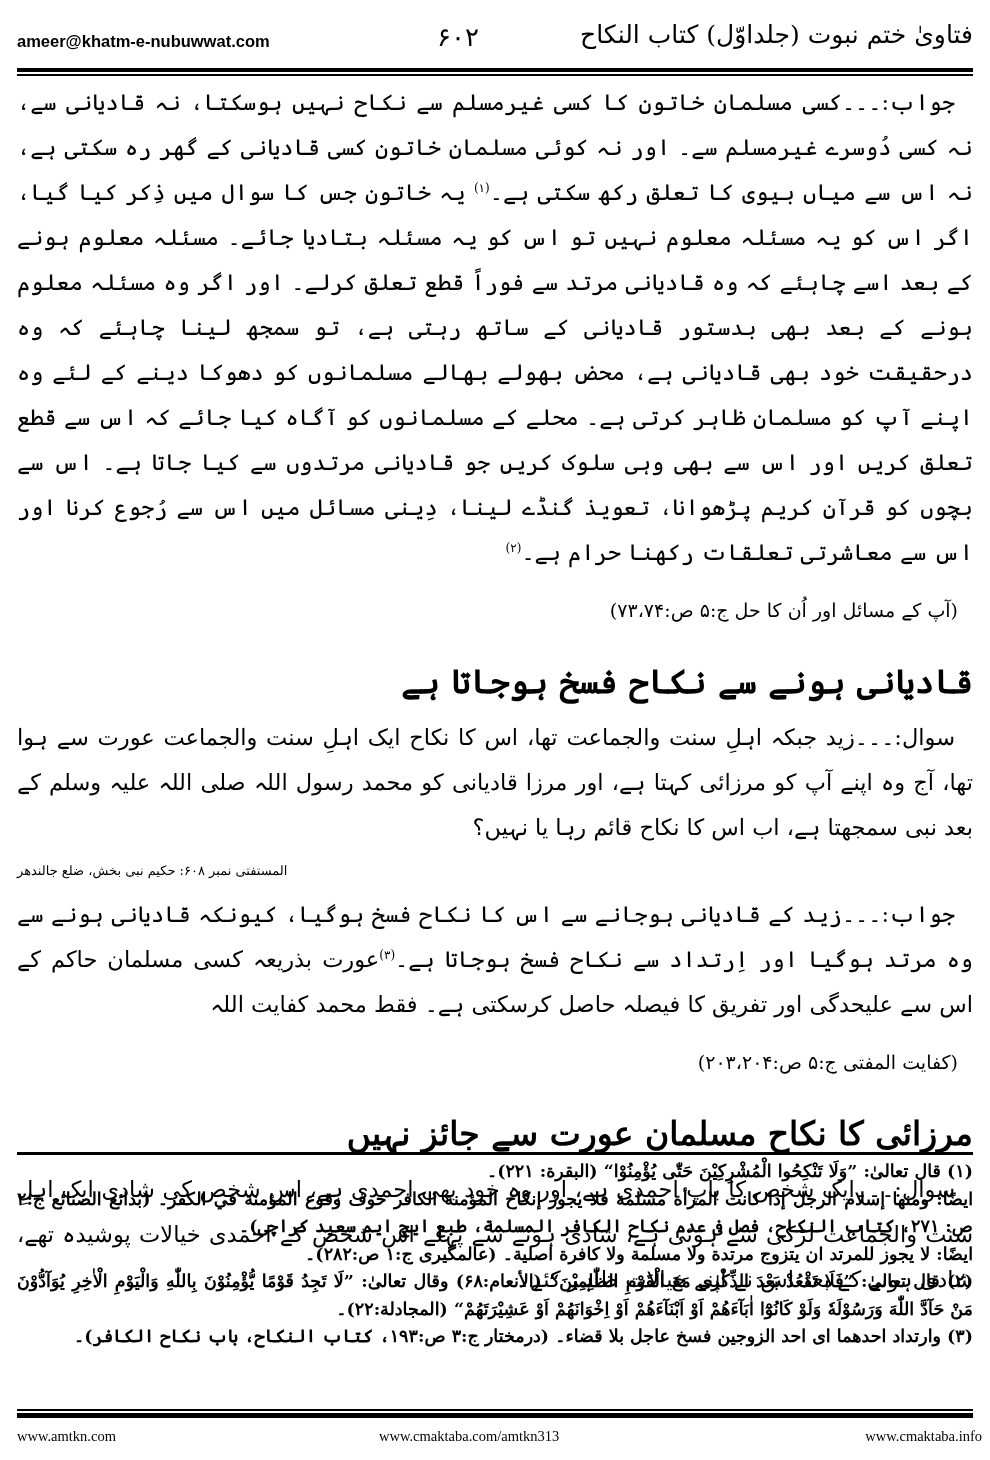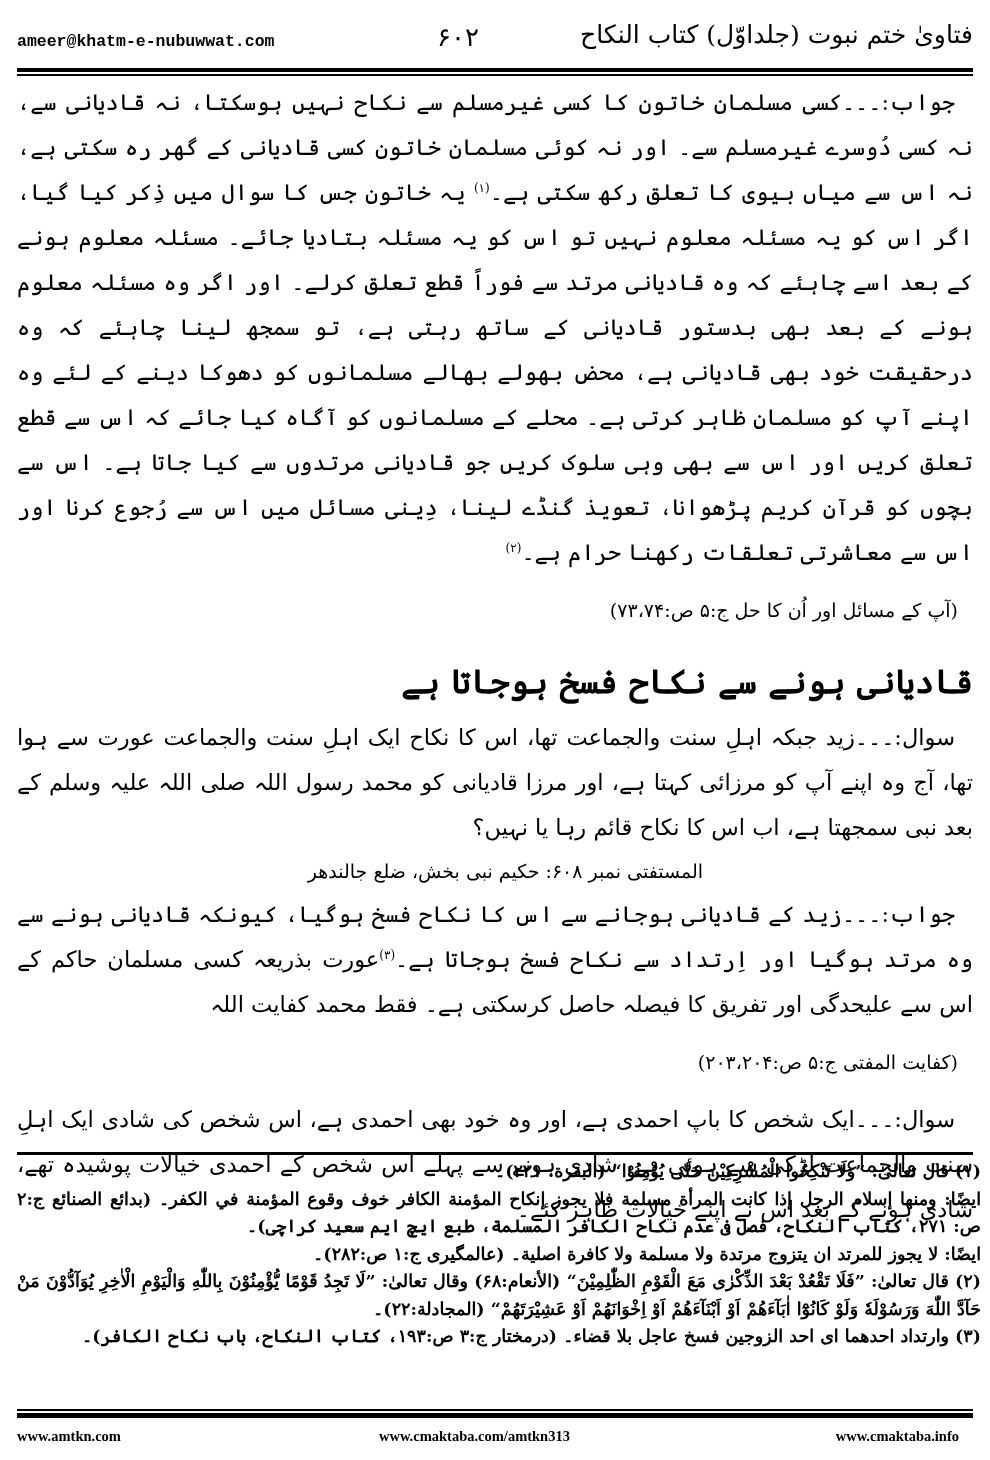--- a/index.html
+++ b/index.html
@@ -5,21 +5,21 @@
     html, body { margin: 0; padding: 0; background: #ffffff; }
     body {
       width: 990px; height: 1460px; position: relative; overflow: hidden;
       color: #000; font-family: "DejaVu Serif", serif;
     }
     .header {
       position: absolute; left: 17px; right: 17px; top: 18px; height: 44px;
     }
     .header .email {
       position: absolute; left: 0; top: 14px;
-      font-family: Liberation Mono, monospace; font-weight: bold; font-size: 16.5px;
+      font-family: Liberation Sans, sans-serif; font-weight: bold; font-size: 16.5px;
       direction: ltr;
     }
     .header .page-num {
       position: absolute; left: 420px; top: 4px; font-size: 26px; font-weight: normal;
       direction: rtl;
     }
     .header .book-title {
       position: absolute; right: 0; top: 2px; font-size: 25px; font-weight: normal;
       direction: rtl; white-space: nowrap;
     }
@@ -41,34 +41,34 @@
     .para.indent { text-indent: 18px; }
     .sup { font-size: 12px; vertical-align: super; line-height: 0; }
     .ref {
       font-size: 19px; line-height: 40px; margin: 15px; text-align: right;
     }
     .heading {
       font-size: 33px; font-weight: bold; line-height: 66px; margin: 0;
       text-align: right; padding-top: 4px;
     }
     .meta {
-      font-size: 19px; line-height: 42px; margin: 0; padding-right: 270px; text-align: right;
+      font-size: 13px; line-height: 42px; margin: 0; padding-right: 270px; text-align: left;
     }
     .footnote-rule {
       position: absolute; left: 17px; right: 17px; top: 1152px; border-top: 3px solid #000;
     }
     .footnotes {
-      position: absolute; left: 17px; right: 9px; top: 1158px;
+      position: absolute; left: 17px; right: 17px; top: 1158px;
       direction: rtl; font-size: 17.5px; line-height: 27.5px; font-weight: bold;
       text-align: justify;
     }
     .footnotes p { margin: 0; text-align-last: right; }
     .footer {
-      position: absolute; left: 17px; right: 31px; top: 1428px; height: 24px;
-      font-family: "Liberation Serif", serif; font-size: 14.5px; font-weight: bold;
+      position: absolute; left: 17px; right: 8px; top: 1428px; height: 24px;
+      font-family: "Liberation Serif", serif; font-size: 14.5px; font-weight: normal;
       direction: ltr;
     }
     .footer span { position: absolute; top: 0; }
     .footer .f-left { left: 0; }
     .footer .f-mid { left: 362px; }
     .footer .f-right { right: 0; }
   </style>
 </head>
 <body>
 
@@ -89,20 +89,21 @@
   <h2 class="heading">قادیانی ہونے سے نکاح فسخ ہوجاتا ہے</h2>
   <p class="para indent">
     <span>سوال:۔۔۔</span><span>زید جبکہ اہلِ سنت والجماعت تھا، اس کا نکاح ایک اہلِ سنت والجماعت عورت سے ہوا تھا، آج وہ اپنے آپ کو مرزائی کہتا ہے، اور مرزا قادیانی کو محمد رسول اللہ صلی اللہ علیہ وسلم کے بعد نبی سمجھتا ہے، اب اس کا نکاح قائم رہا یا نہیں؟</span>
   </p>
   <p class="meta">المستفتی نمبر ۶۰۸:  حکیم نبی بخش، ضلع جالندھر</p>
   <p class="para indent">
     <span>جواب:۔۔۔</span><span>زید کے قادیانی ہوجانے سے اس کا نکاح فسخ ہوگیا، کیونکہ قادیانی ہونے سے وہ مرتد ہوگیا اور اِرتداد سے نکاح فسخ ہوجاتا ہے۔</span><span class="sup">(۳)</span><span>عورت بذریعہ کسی مسلمان حاکم کے اس سے علیحدگی اور تفریق کا فیصلہ حاصل کرسکتی ہے۔ فقط محمد کفایت اللہ</span>
   </p>
   <p class="ref">(کفایت المفتی ج:۵ ص:۲۰۳،۲۰۴)</p>
 
+  <h2 class="heading">مرزائی کا نکاح مسلمان عورت سے جائز نہیں</h2>
   <p class="para indent">
     <span>سوال:۔۔۔</span><span>ایک شخص کا باپ احمدی ہے، اور وہ خود بھی احمدی ہے، اس شخص کی شادی ایک اہلِ سنت والجماعت لڑکی سے ہوئی ہے، شادی ہونے سے پہلے اس شخص کے احمدی خیالات پوشیدہ تھے، شادی ہونے کے بعد اس نے اپنے خیالات ظاہر کئے۔</span>
   </p>
 </div>
 
 <div class="footnote-rule"></div>
 <div class="footnotes">
   <p>(۱) قال تعالیٰ: ”وَلَا تَنْكِحُوا الْمُشْرِكِيْنَ حَتّٰى يُؤْمِنُوْا“ (البقرة: ۲۲۱)۔</p>
   <p>ایضًا: ومنها إسلام الرجل إذا كانت المرأة مسلمة فلا يجوز إنكاح المؤمنة الكافر خوف وقوع المؤمنة في الكفر۔ (بدائع الصنائع ج:۲ ص: ۲۷۱، کتاب النکاح، فصل فی عدم نکاح الکافر المسلمة، طبع ایچ ایم سعید کراچی)۔</p>
   <p>ایضًا: لا يجوز للمرتد ان يتزوج مرتدة ولا مسلمة ولا كافرة اصلية۔ (عالمگیری ج:۱ ص:۲۸۲)۔</p>

